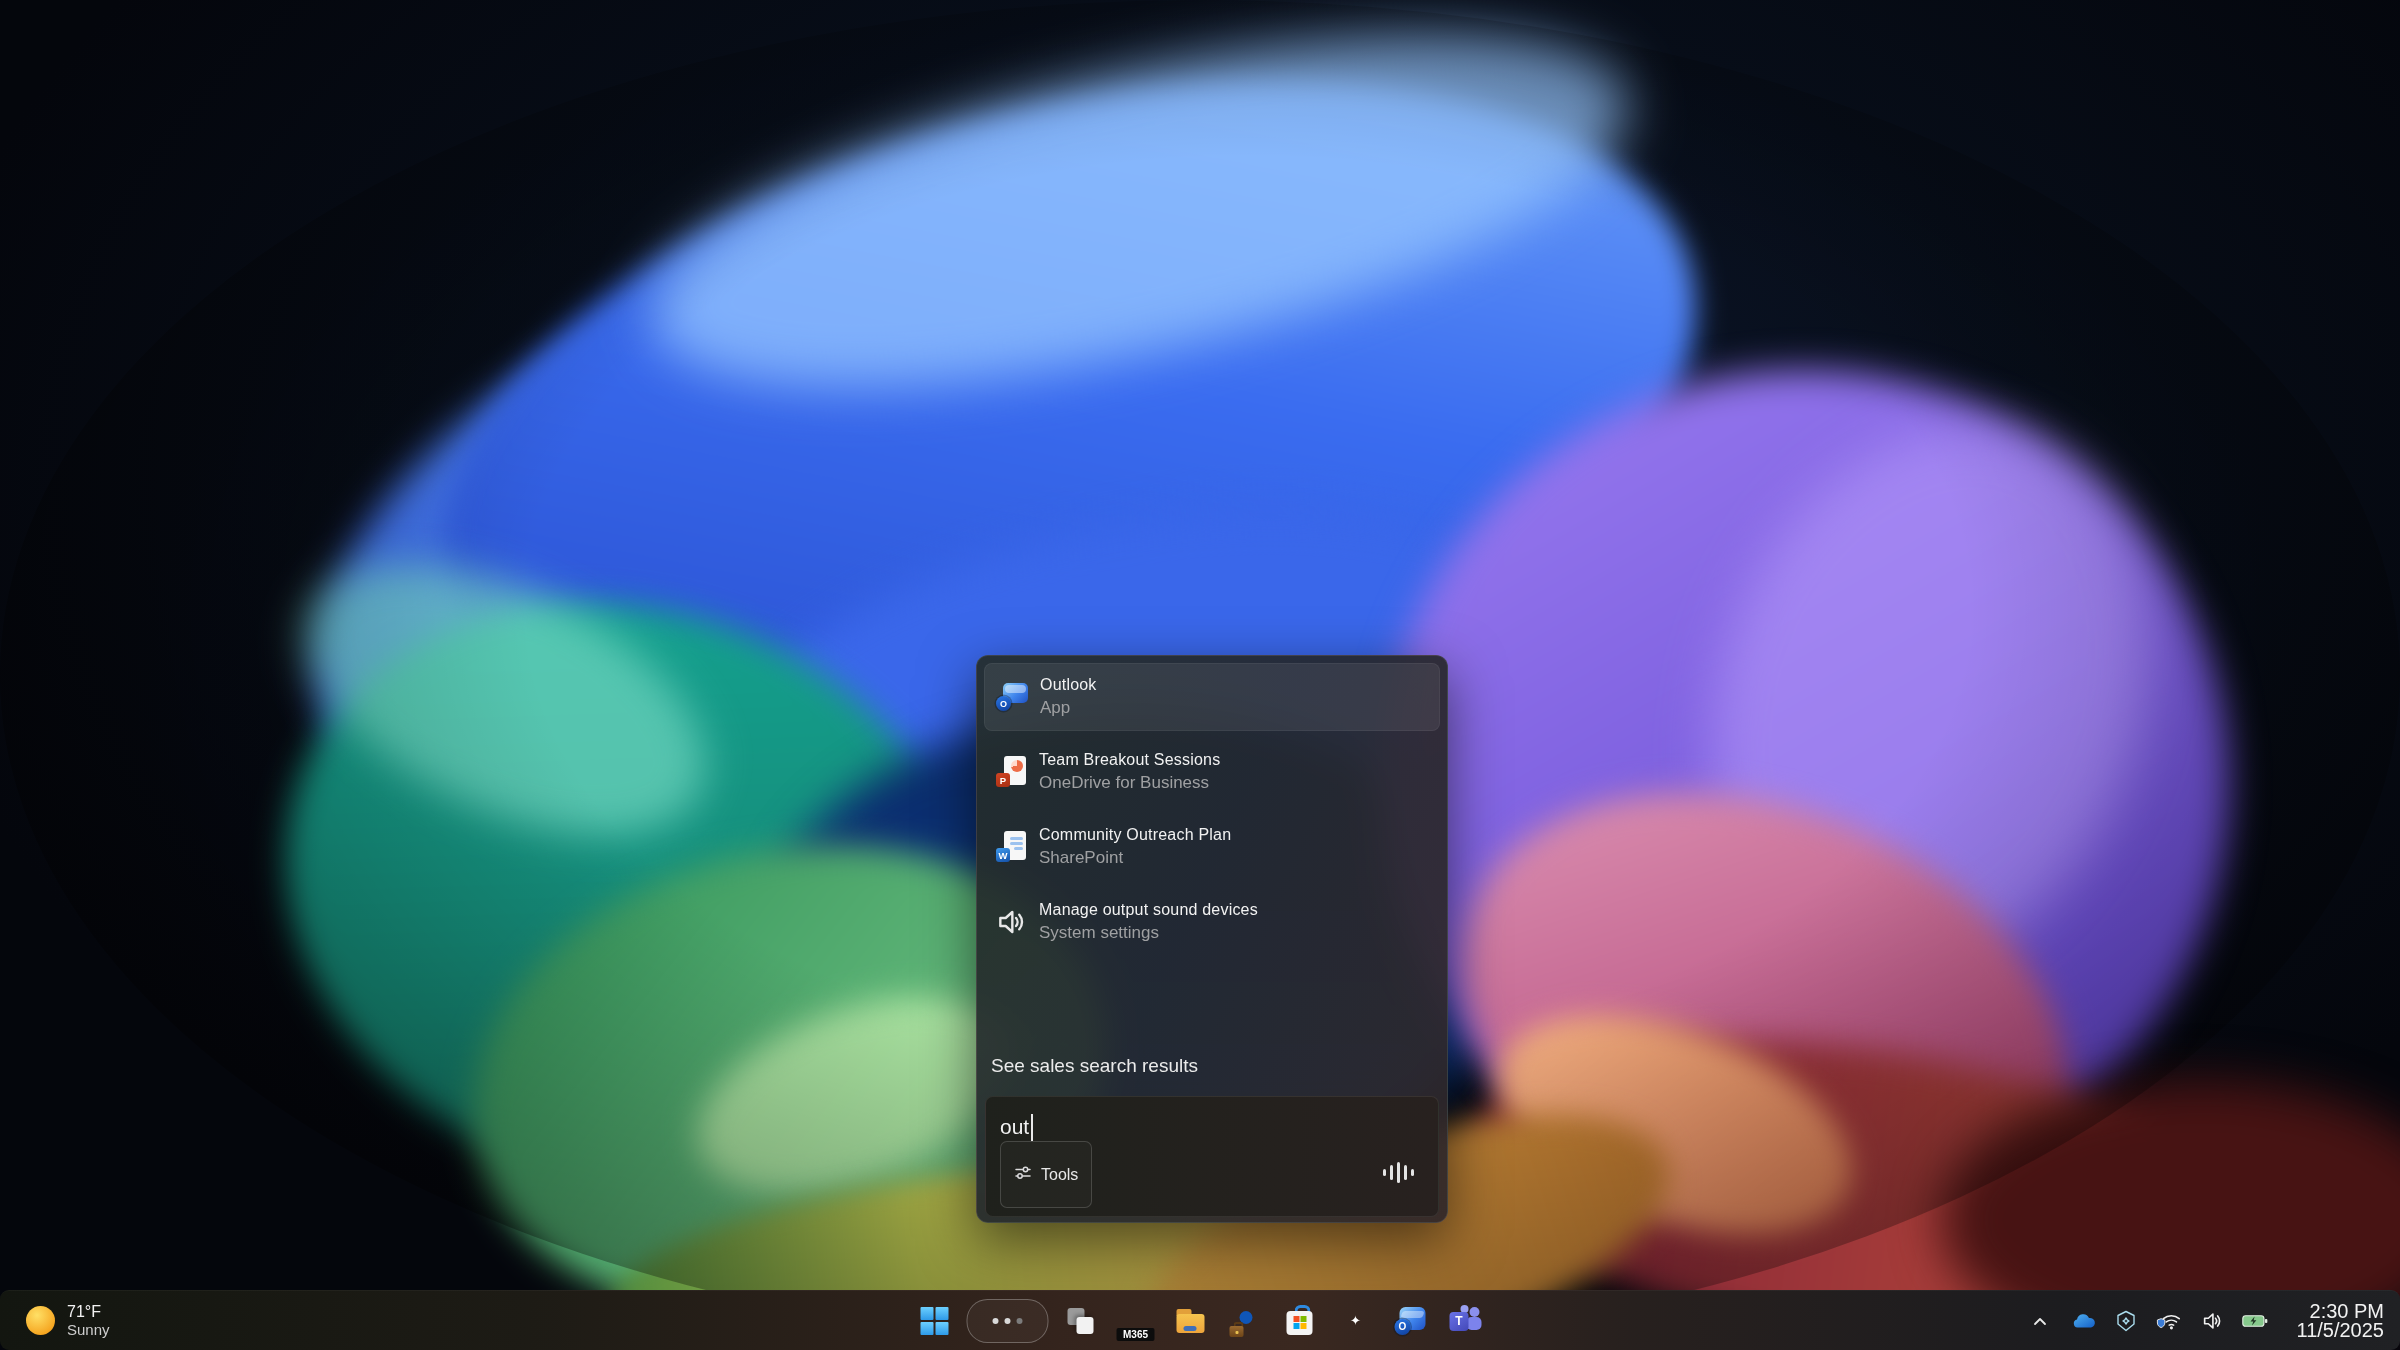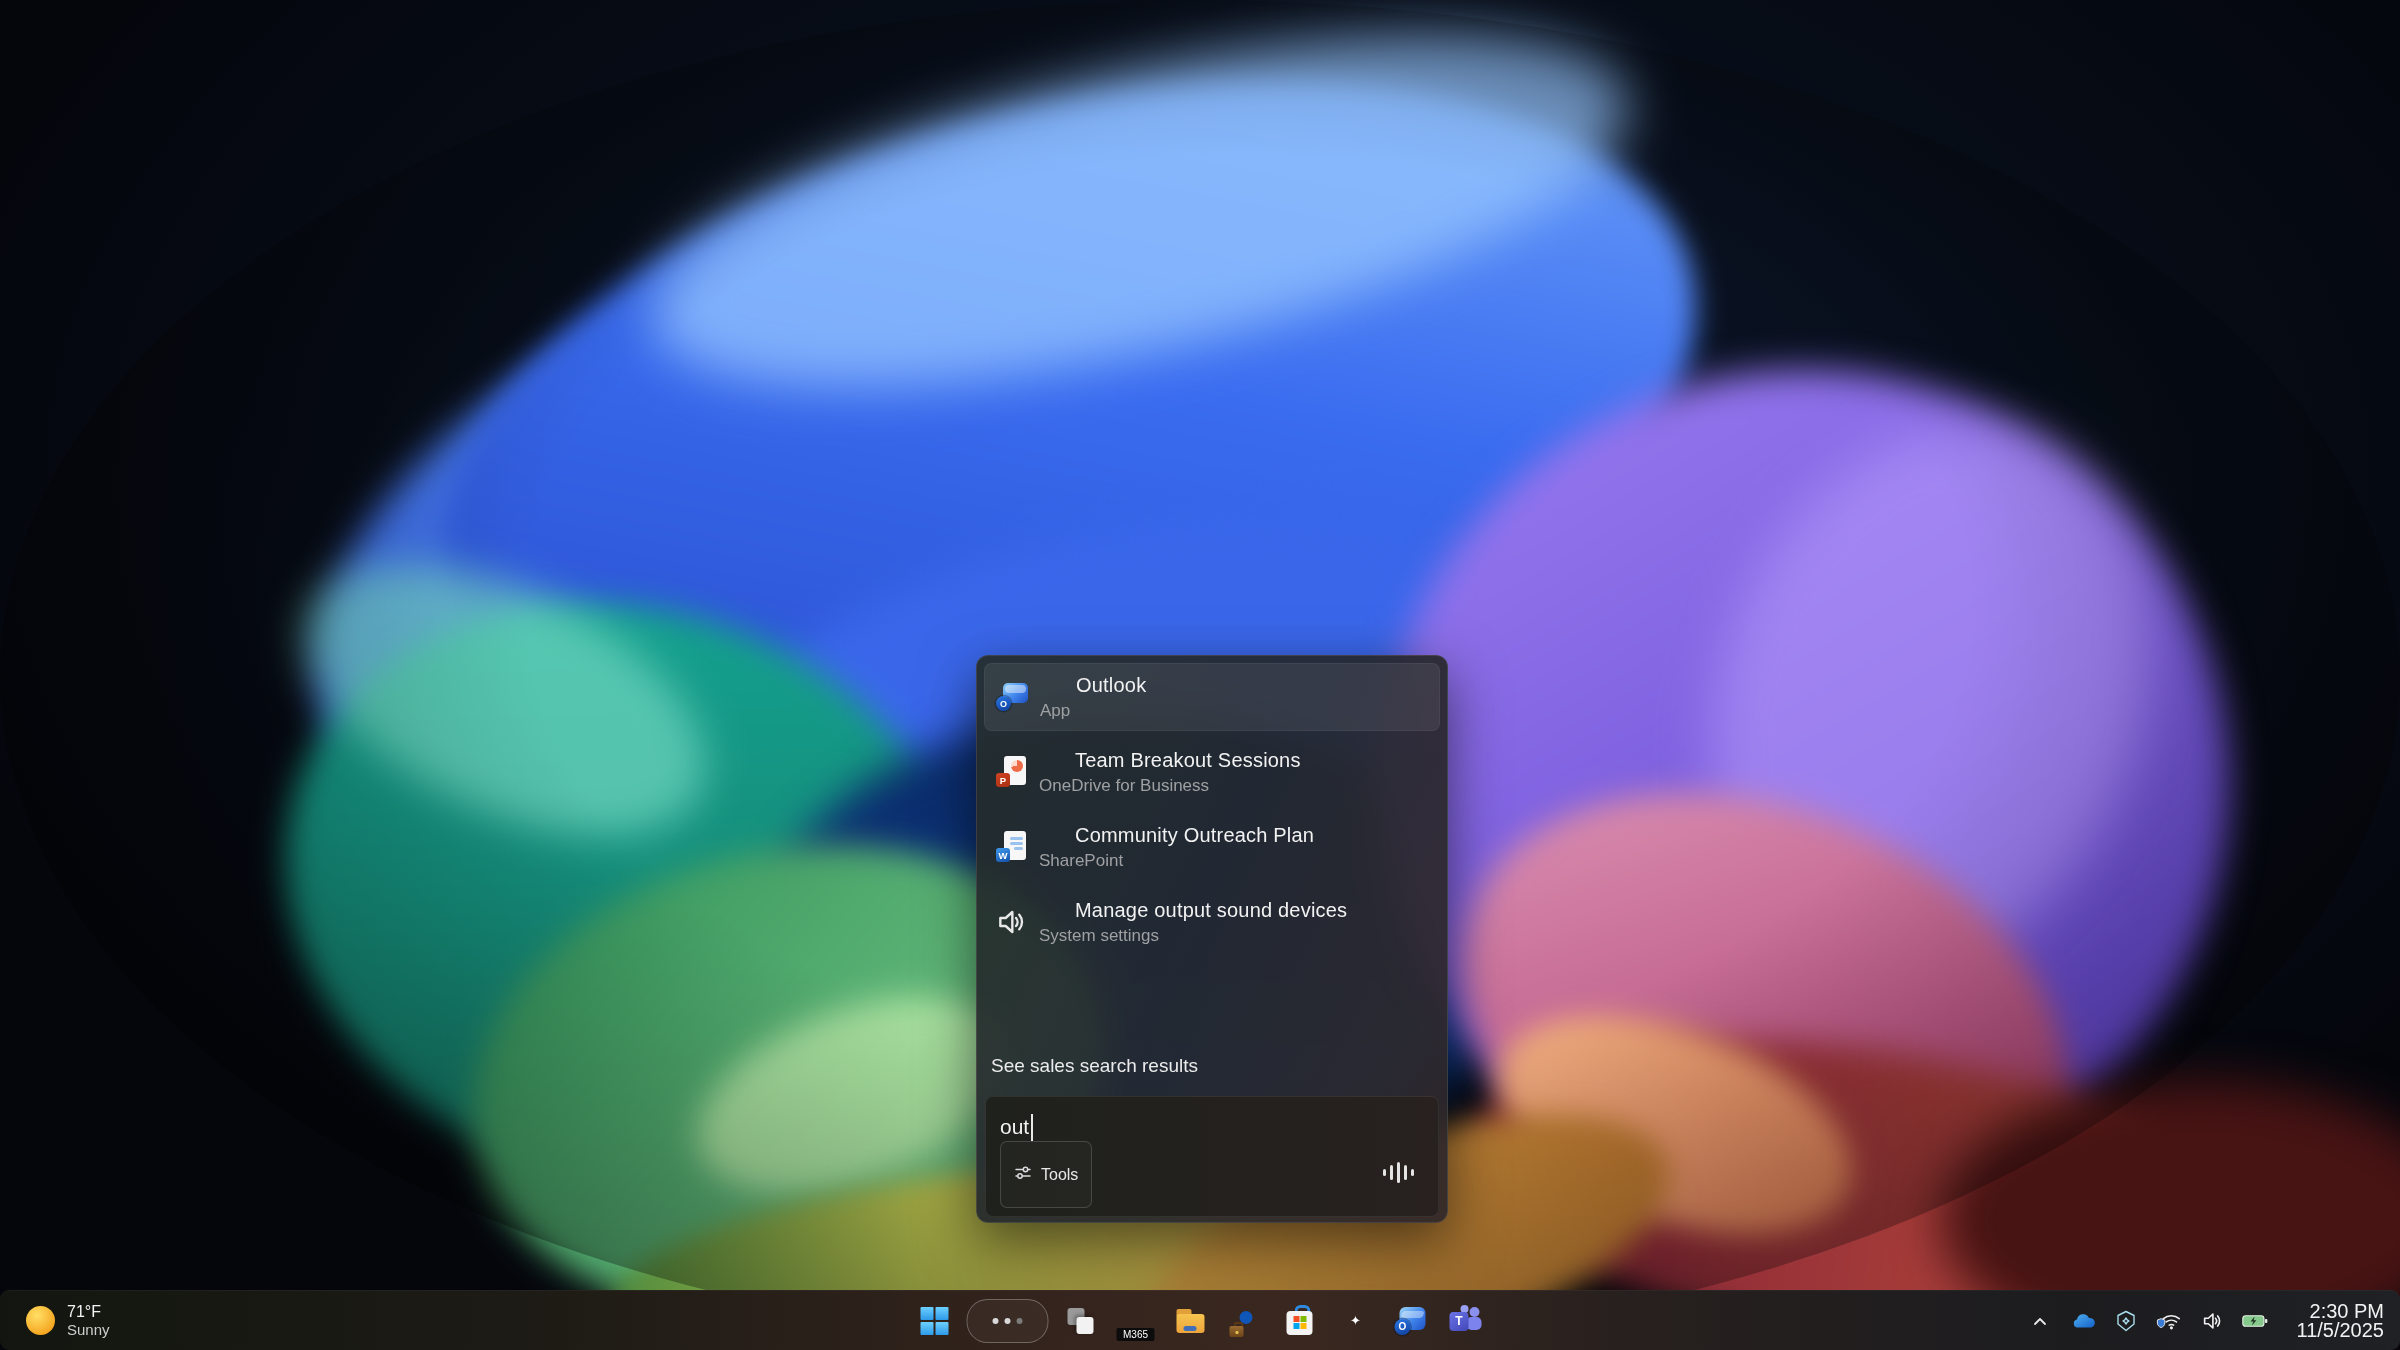--- a/index.html
+++ b/index.html
@@ -51,21 +51,21 @@
   .flyout{position:absolute;left:976px;top:655px;width:472px;height:568px;box-sizing:border-box;
     border-radius:12px;border:1px solid rgba(255,255,255,.10);
     background:linear-gradient(115deg, rgba(36,45,42,.93), rgba(36,40,46,.93) 45%, rgba(48,39,41,.93));
     box-shadow:0 18px 55px rgba(0,0,0,.55);padding:8px 8px 5px;display:flex;flex-direction:column;z-index:5;}
   .result-row{height:66px;border-radius:8px;display:flex;align-items:center;gap:12px;
     padding:0 10px;margin-bottom:9px;cursor:default;}
   .result-row.hl{background:rgba(255,255,255,.075);border:1px solid rgba(255,255,255,.05);
     margin:-1px -1px 8px;padding:0 11px;}
   .r-icon{width:32px;height:32px;flex:0 0 32px;position:relative;}
   .r-text{display:flex;flex-direction:column;gap:4px;min-width:0;}
-  .r-title{font-size:20px;color:#f2f2f2;letter-spacing:.2px;white-space:nowrap;margin-left:36px;}
+  .r-title{font-size:16px;color:#f2f2f2;letter-spacing:.2px;white-space:nowrap;}
   .r-sub{font-size:17px;color:#9fa0a2;white-space:nowrap;}
   .see-more{margin:10px 0 0;padding:0 6px;font-size:19px;color:#ebebeb;height:34px;
     display:flex;align-items:center;cursor:default;}
   .search-area{margin-top:auto;height:121px;box-sizing:border-box;border-radius:8px;
     border:1px solid rgba(255,255,255,.08);
     background:linear-gradient(90deg, rgba(31,33,28,.97), rgba(40,33,31,.97));
     padding:16px 18px 10px 14px;display:flex;flex-direction:column;position:relative;}
   .query-line{font-size:21px;color:#f2f2f2;display:flex;align-items:center;min-height:28px;}
   .caret{display:inline-block;width:2px;height:27px;background:#e8e8e8;margin-left:2px;
     animation:blink 1.1s steps(1) infinite;}
@@ -119,21 +119,21 @@
   .pill i{width:6px;height:6px;border-radius:50%;background:#d9d9d9;display:block;}
   .pill i:nth-child(3){background:#7c7c7c;}
   .tv{position:relative;width:30px;height:30px;}
   .tv .b1{position:absolute;left:2px;top:2px;width:17px;height:17px;background:#9a9a9a;border-radius:3px;}
   .tv .b2{position:absolute;right:2px;bottom:2px;width:17px;height:17px;background:#f2f2f2;border-radius:3px;box-shadow:-2px -2px 4px rgba(0,0,0,.35);}
   .m365wrap{position:relative;width:34px;height:36px;}
   .m365wrap .donut{width:26px;height:26px;margin:0 auto;
     -webkit-mask:radial-gradient(circle at 50% 50%, transparent 0 5px, #000 5.6px);
     mask:radial-gradient(circle at 50% 50%, transparent 0 5px, #000 5.6px);}
   .m365badge{position:absolute;left:-2px;right:-2px;bottom:-2px;background:#0c0c0c;color:#fff;
-    font-size:10px;font-weight:normal;text-align:center;border-radius:2px;line-height:13px;}
+    font-size:10px;font-weight:bold;text-align:center;border-radius:2px;line-height:13px;}
   .folder{position:relative;width:32px;height:30px;}
   .folder .tab{position:absolute;left:2px;top:3px;width:15px;height:7px;background:#e2a03a;border-radius:2px 2px 0 0;}
   .folder .body{position:absolute;left:2px;top:8px;width:28px;height:19px;border-radius:3px;
     background:linear-gradient(180deg,#f6c44e,#eda43c);}
   .folder .slot{position:absolute;left:9px;bottom:5px;width:13px;height:5px;border-radius:2.5px;background:#3f6fb8;}
   .edge{position:relative;width:32px;height:32px;}
   .edge .ball{width:30px;height:30px;border-radius:50%;
     background:conic-gradient(from 150deg,#1b4fc0,#2a9ae0 90deg,#3fd6a8 170deg,#79e8b8 230deg,#2a70d8 300deg,#1b4fc0);}
   .edge .hole{position:absolute;left:10px;top:6px;width:13px;height:13px;border-radius:50%;background:#0f56b8;}
   .edge .case{position:absolute;left:0px;bottom:0px;width:14px;height:11px;border-radius:2px;

